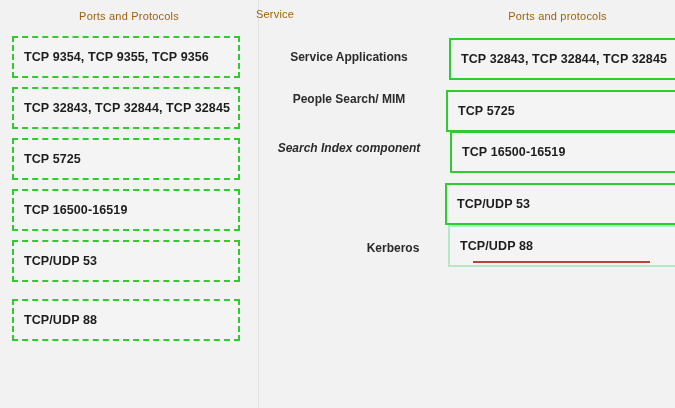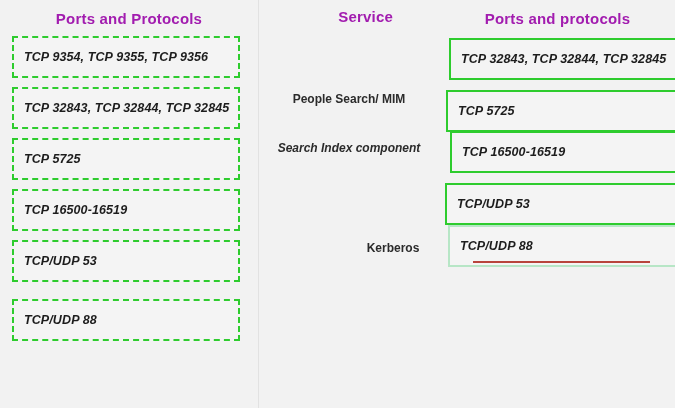--- a/index.html
+++ b/index.html
@@ -29,38 +29,37 @@
     top: 0;
     width: 1px;
     height: 408px;
     background: #e2e2e2;
   }
   .divider.d1 { left: 258px; }
 
   
   .col-header {
     position: absolute;
-    font-size: 15px;
-    font-weight: bold;
-    color: #a21caf;
+    font-size: 11px;
+    font-weight: normal;
+    color: #a16207;
     letter-spacing: 0.2px;
     white-space: nowrap;
   }
   .col-header.left   { left: 0;    top: 10px; width: 258px; text-align: center; }
-  .col-header.middle { left: 243px;top: 8px;  width: 150px; text-align: right; }
+  .col-header.middle { left: 256px;top: 8px;  width: 150px; text-align: left; }
   .col-header.right  { left: 440px;top: 10px; width: 235px; text-align: center; }
 
   
   .port-box {
     position: absolute;
     box-sizing: border-box;
     background: #f4f4f4;
     display: flex;
     align-items: center;
-    font-style: italic;
   }
   .port-box .box-label {
     font-size: 12.5px;
     font-weight: bold;
     color: #1d1d1d;
     letter-spacing: 0.1px;
     white-space: nowrap;
   }
 
   .left-box {
@@ -131,20 +130,21 @@
 
   <div class="port-box left-box" style="top:240px;">
     <span class="box-label">TCP/UDP 53</span>
   </div>
 
   <div class="port-box left-box" style="top:299px;">
     <span class="box-label">TCP/UDP 88</span>
   </div>
 
 
+  <div class="service-label" style="top:50px;">Service Applications</div>
   <div class="service-label" style="top:92px;">People Search/ MIM</div>
   <div class="service-label" style="top:141px;font-style:italic;">Search Index component</div>
   <div class="service-label" style="top:241px;padding-left:44px;">Kerberos</div>
 
   <div class="port-box right-box" style="left:449px; top:38px; width:240px;">
     <span class="box-label">TCP 32843, TCP 32844, TCP 32845</span>
   </div>
 
   <div class="port-box right-box" style="left:446px; top:90px; width:242px;">
     <span class="box-label">TCP 5725</span>

